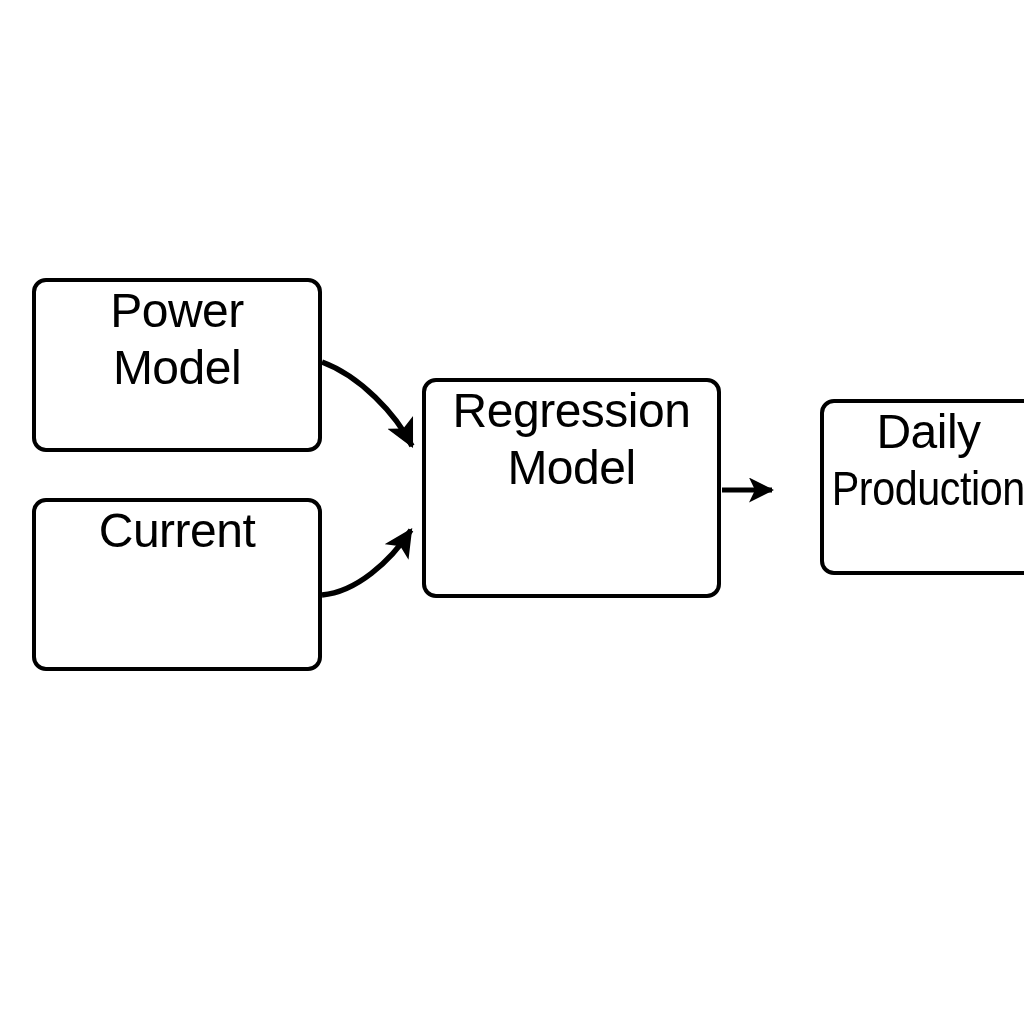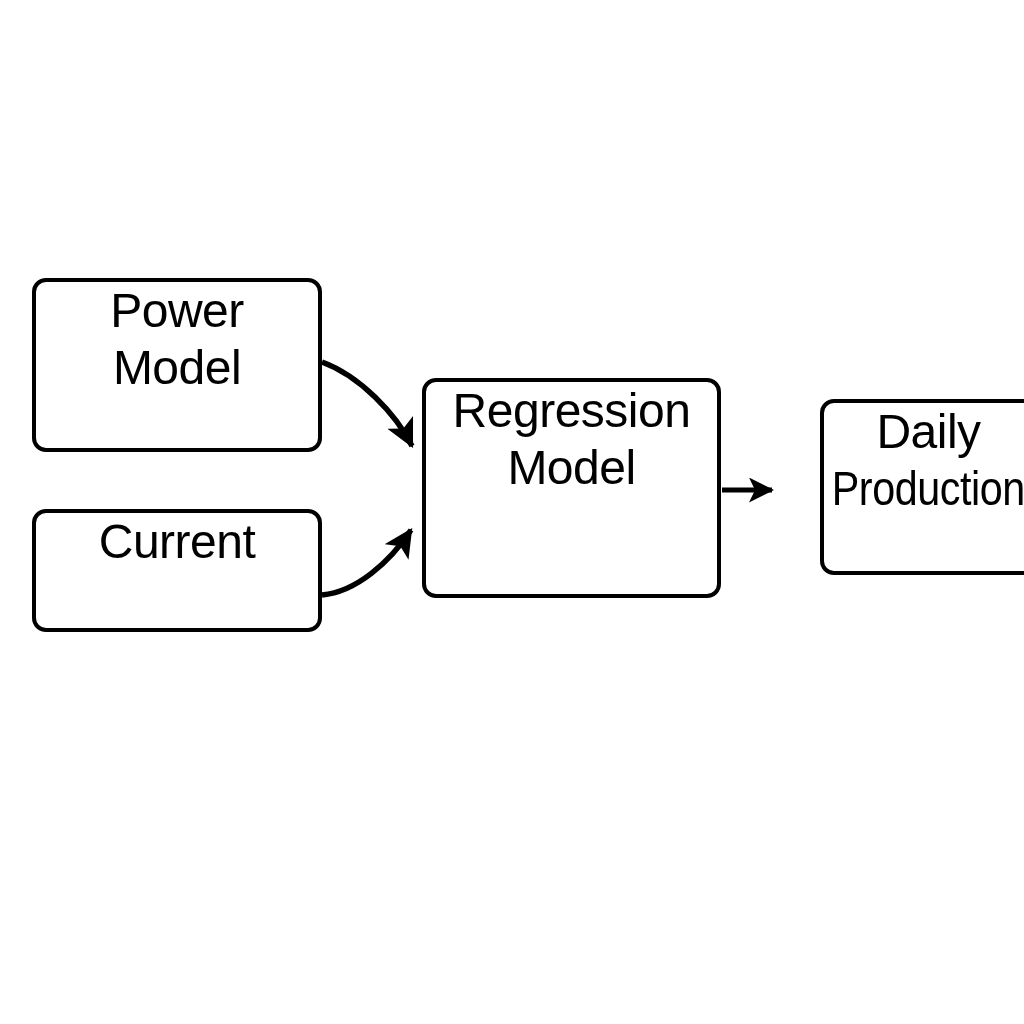--- a/index.html
+++ b/index.html
@@ -47,21 +47,21 @@
     line-height: 57px;
     white-space: nowrap;
     text-align: center;
     letter-spacing: -0.5px;
   }
   
   #node-power-usage {
     left: 32px;  top: 278px;  width: 290px; height: 174px;
   }
   #node-current-rms {
-    left: 32px;  top: 509px;  width: 290px; height: 123px;
+    left: 32px;  top: 498px;  width: 290px; height: 173px;
   }
   #node-regression-model {
     left: 422px; top: 378px;  width: 299px; height: 220px;
   }
   #node-daily-production {
     left: 780px; top: 399px;  width: 217px; height: 176px; margin-left: 40px;
   }
   
   #node-daily-production .line-condensed {
     transform: scaleX(0.86);

